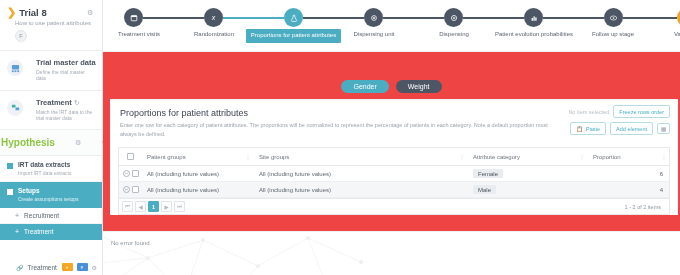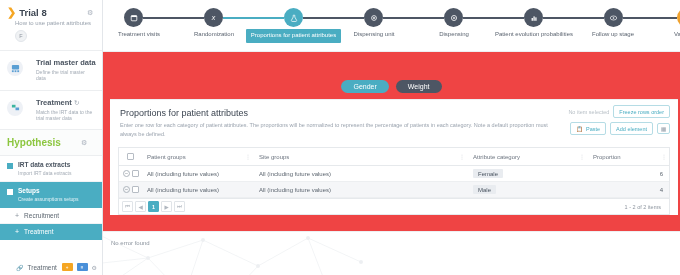--- a/index.html
+++ b/index.html
@@ -52,21 +52,21 @@
     margin-top: 1px;
   }
   .nav-ico svg { display:block; }
   .nav-txt { flex: 1; min-width: 0; }
   .nav-t { font-size: 7.5px; color: #4a5460; font-weight: bold; line-height: 1.15; }
   .nav-t .refresh { color: #9aa3ae; font-weight: normal; font-size: 6.5px; }
   .nav-d { font-size: 5px; color: #a3abb5; line-height: 1.25; margin-top: 1.5px; }
 
   .hyp {
     display: flex; align-items: center; gap: 20px;
-    padding: 7px 6px 7px 7px;
+    padding: 7px 6px 7px 1px;
     border-bottom: 1px solid #eceef0;
     background: #fbfcfc;
   }
   .hyp-t { font-size: 10px; color: #8cc63f; font-weight: bold; flex: 1; }
   .hyp-i { color: #aab2bd; font-size: 7px; }
 
   .sb-item {
     display: flex; align-items: flex-start; gap: 5px;
     padding: 5px 6px 5px 7px;
     border-bottom: 1px solid #f1f3f5;

